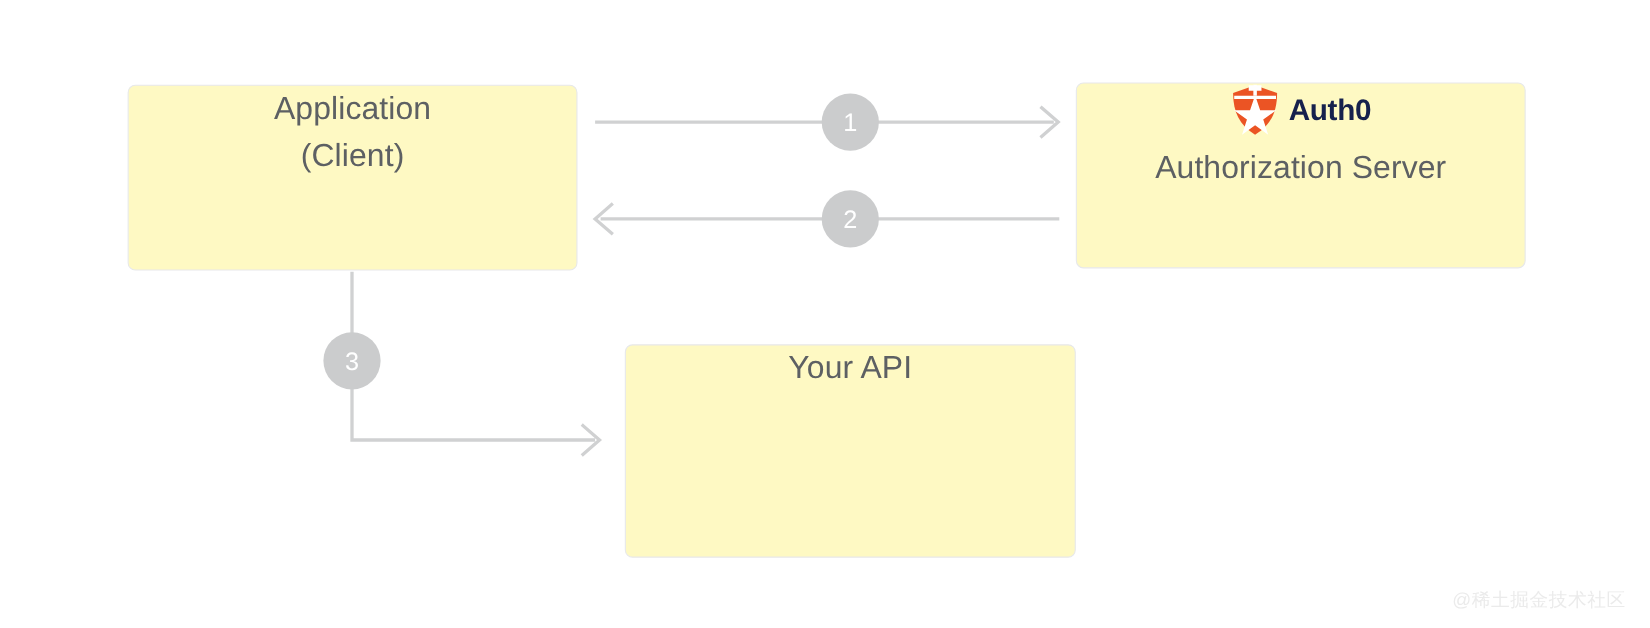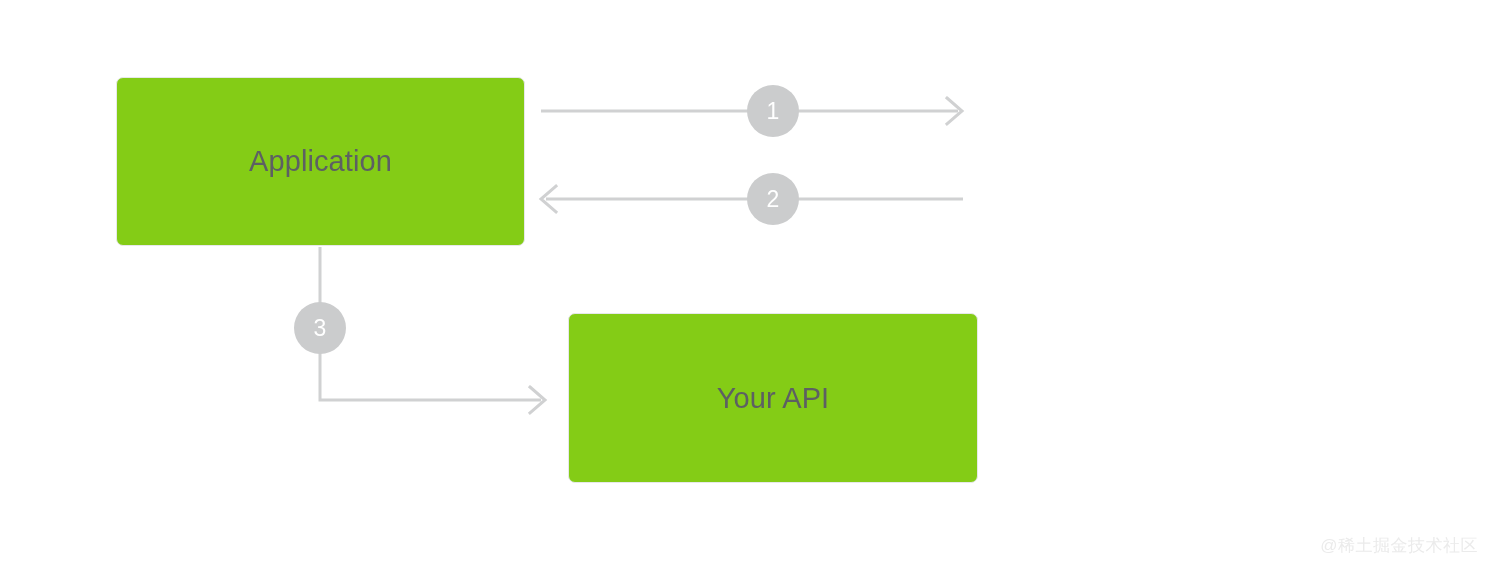--- a/index.html
+++ b/index.html
@@ -13,27 +13,27 @@
   #canvas {
     position: relative;
     width: 1500px;
     height: 571px;
     background: #ffffff;
     overflow: hidden;
   }
   .node-box {
     position: absolute;
     box-sizing: border-box;
-    background: #84cc16;
+    background: #fef9c3;
     border: 1px solid #e7e8ea;
     border-radius: 7px;
     display: flex;
     flex-direction: column;
     align-items: center;
-    justify-content: center;
+    justify-content: flex-start;
   }
   .node-line {
     color: #5d6063;
     font-size: 29px;
     line-height: 43px;
     font-weight: 400;
     letter-spacing: 0.1px;
     white-space: nowrap;
   }
   
@@ -48,21 +48,21 @@
     left: 978px;
     top: 75px;
     width: 409px;
     height: 169px;
   }
   
   #api-box {
     left: 568px;
     top: 313px;
     width: 410px;
-    height: 170px;
+    height: 194px;
   }
   .auth0-logo-row {
     display: flex;
     align-items: center;
     justify-content: center;
     gap: 9px;
     margin-bottom: 8px;
   }
   .auth0-wordmark {
     color: #16214d;
@@ -141,22 +141,36 @@
     </g>
 
     <g>
       <polyline class="flow-line" points="320,247 320,400 541,400"></polyline>
       <polyline class="flow-head" points="530,387 545,400 530,413"></polyline>
     </g>
   </svg>
 
   <div class="node-box" id="app-box">
     <div class="node-line">Application</div>
+    <div class="node-line">(Client)</div>
   </div>
 
+  <div class="node-box" id="auth-box">
+    <div class="auth0-logo-row">
+      <svg class="auth0-shield" width="44" height="48" viewBox="0 0 44 48">
+        <path d="M22 1.5 L42 8.5 C42 26 36 38 22 46.5 C8 38 2 26 2 8.5 Z" fill="#eb5424"></path>
+        <path d="M22 10.5 L26.6 24.2 L41.2 24.2 L29.4 32.7 L33.9 46.4 L22 37.9 L10.1 46.4 L14.6 32.7 L2.8 24.2 L17.4 24.2 Z" fill="#ffffff"></path>
+        <path d="M16.2 6.5 L27.8 6.5 L27.8 1.5 L16.2 1.5 Z" fill="#ffffff"></path>
+        <path d="M22 1.0 L22 11.0" stroke="#ffffff" stroke-width="3.2"></path>
+        <path d="M3.0 12.5 L41.0 12.5" stroke="#ffffff" stroke-width="3.0"></path>
+      </svg>
+      <span class="auth0-wordmark">Auth0</span>
+    </div>
+    <div class="node-line">Authorization Server</div>
+  </div>
 
   <div class="node-box" id="api-box">
     <div class="node-line">Your API</div>
   </div>
 
   <div class="step-badge" id="badge-1">1</div>
   <div class="step-badge" id="badge-2">2</div>
   <div class="step-badge" id="badge-3">3</div>
 
   <div id="watermark">@稀土掘金技术社区</div>

